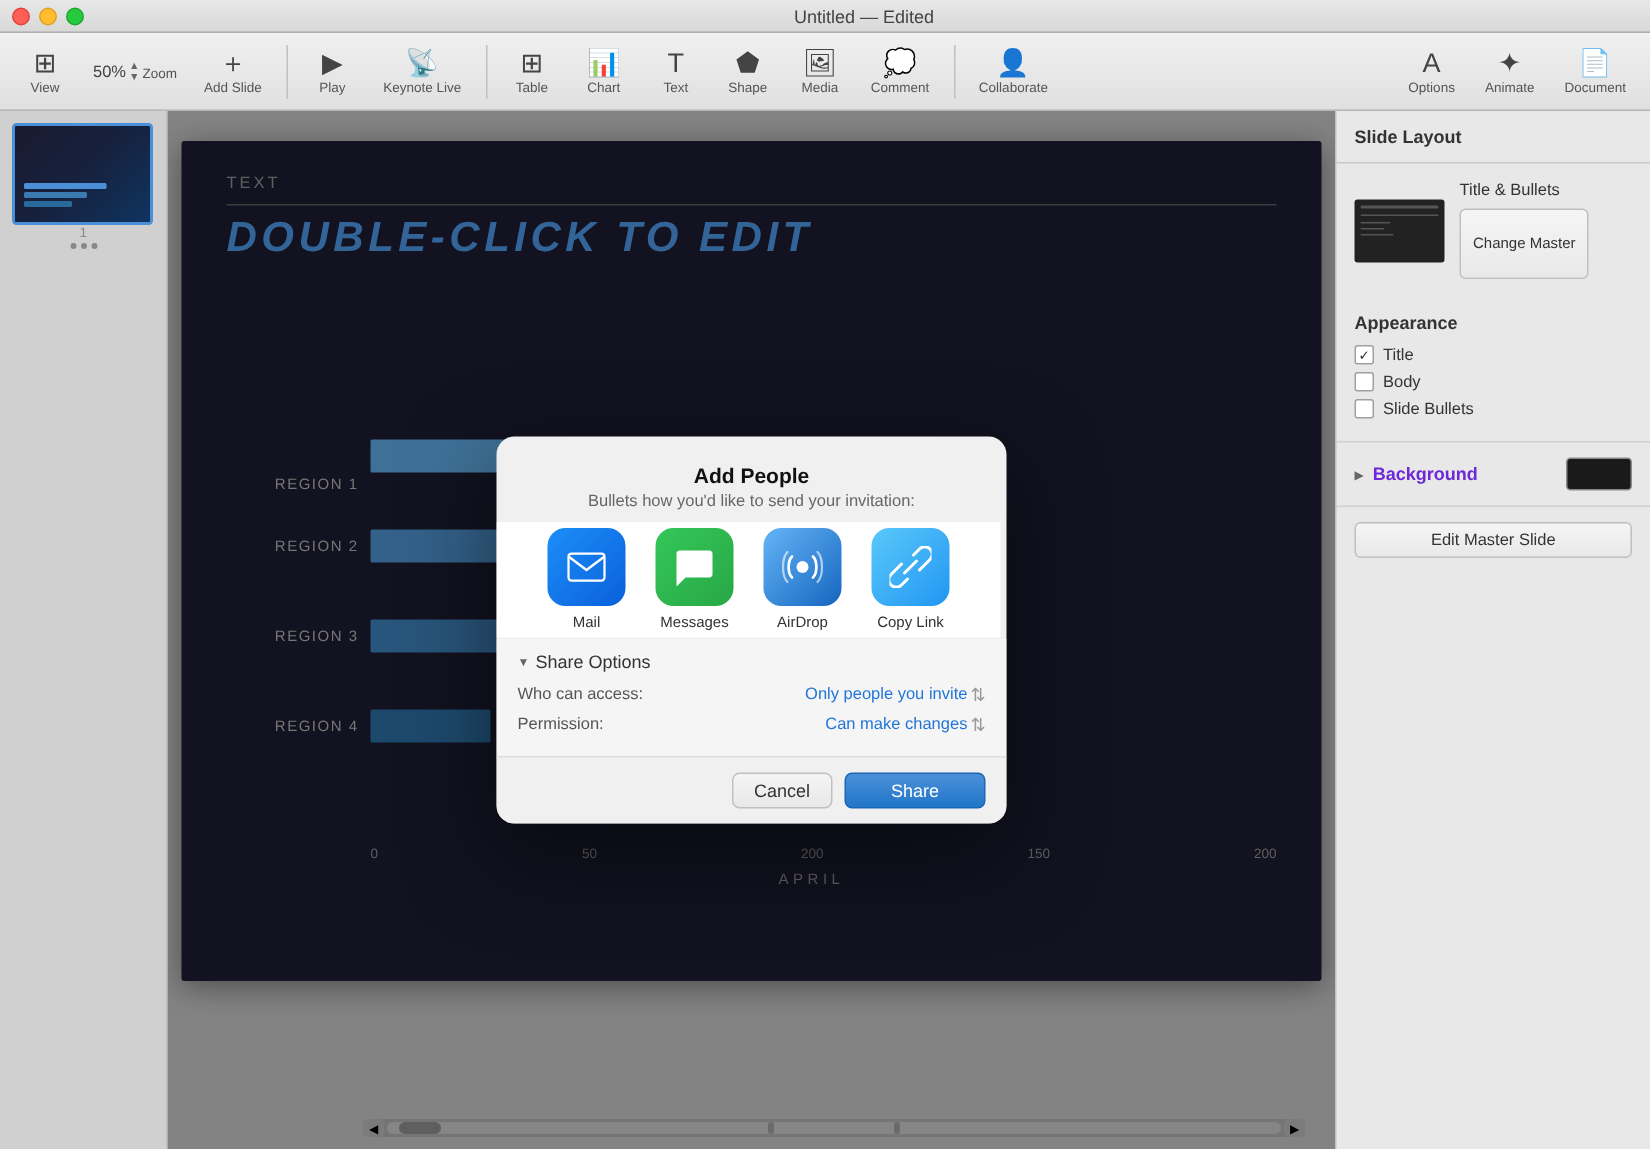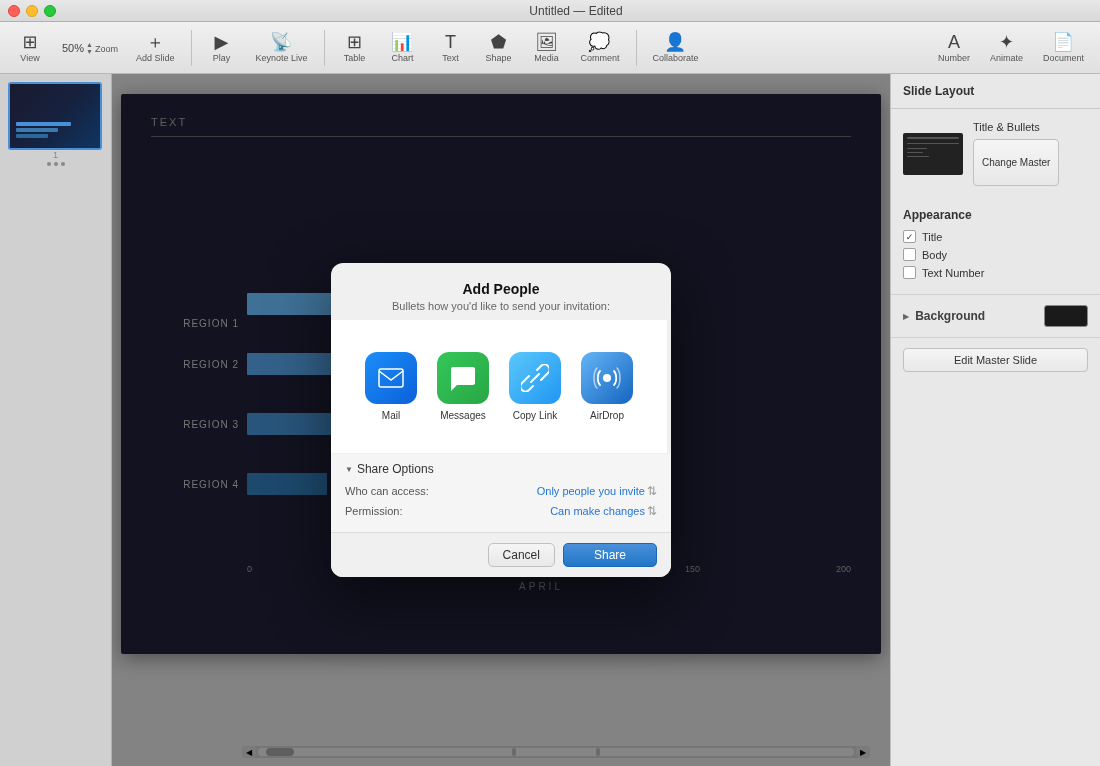--- a/index.html
+++ b/index.html
@@ -385,21 +385,21 @@
       align-items: center;
       gap: 6px;
     }
     .bg-triangle {
       font-size: 8px;
       color: #666;
     }
     .bg-label {
       font-size: 12px;
       font-weight: 600;
-      color: #404040;
+      color: #6d28d9;
     }
     .bg-color-swatch {
       width: 44px;
       height: 22px;
       background: #1a1a1a;
       border-radius: 3px;
       border: 1px solid #888;
     }
 
     .edit-master-btn {
@@ -447,21 +447,21 @@
     }
     .dialog-subtitle {
       font-size: 11px;
       color: #666;
     }
 
     .share-icons-row {
       display: flex;
       justify-content: center;
       gap: 20px;
-      padding: 32px 20px;
+      padding: 4px 20px;
       background: white;
       margin: 0 4px 1px 0;
     }
     .share-icon-item {
       display: flex;
       flex-direction: column;
       align-items: center;
       gap: 6px;
       cursor: pointer;
     }
@@ -615,21 +615,21 @@
     <div class="toolbar-label">Comment</div>
   </div>
   <div class="toolbar-separator"></div>
   <div class="toolbar-group">
     <div class="toolbar-icon">👤</div>
     <div class="toolbar-label">Collaborate</div>
   </div>
   <div style="margin-left:auto; display:flex; gap:4px;">
     <div class="toolbar-group">
       <div class="toolbar-icon">A</div>
-      <div class="toolbar-label">Number</div>
+      <div class="toolbar-label">Options</div>
     </div>
     <div class="toolbar-group">
       <div class="toolbar-icon">✦</div>
       <div class="toolbar-label">Animate</div>
     </div>
     <div class="toolbar-group">
       <div class="toolbar-icon">📄</div>
       <div class="toolbar-label">Document</div>
     </div>
   </div>
@@ -659,20 +659,21 @@
         <div class="slide-dot"></div>
         <div class="slide-dot"></div>
       </div>
     </div>
   </div>
 
   <div class="canvas-area">
     <div class="slide-canvas">
       <div class="slide-text-label">TEXT</div>
       <div class="slide-divider"></div>
+      <div class="slide-title">DOUBLE-CLICK TO EDIT</div>
 
       <div class="chart-area">
         <div style="position:absolute;top:0;left:0;right:0;bottom:40px;">
 
           <div style="position:relative;height:60px;display:flex;align-items:center;">
             <div style="position:absolute;left:0;font-size:10px;color:#aaa;letter-spacing:1px;width:88px;text-align:right;margin-top:38px;">REGION 1</div>
             <div style="margin-left:96px;height:22px;background:#5ba3d9;width:170px;border-radius:1px;"></div>
           </div>
 
           <div style="position:relative;height:60px;display:flex;align-items:center;">
@@ -731,43 +732,43 @@
             </div>
             <div class="share-icon-label">Mail</div>
           </div>
           <div class="share-icon-item">
             <div class="share-icon-circle icon-messages">
               <svg width="28" height="26" viewBox="0 0 28 26" fill="none">
                 <path d="M4 2H24C25.1 2 26 2.9 26 4V18C26 19.1 25.1 20 24 20H8L2 26V4C2 2.9 2.9 2 4 2Z" fill="white"></path>
               </svg>
             </div>
             <div class="share-icon-label">Messages</div>
-          </div>
-          <div class="share-icon-item">
-            <div class="share-icon-circle icon-copylink">
-              <svg width="28" height="28" viewBox="0 0 28 28" fill="none">
-                <path d="M16 6L20 2C22 0 25 0 27 2L27 2C29 4 29 7 27 9L20 16" stroke="white" stroke-width="2" stroke-linecap="round"></path>
-                <path d="M12 22L8 26C6 28 3 28 1 26L1 26C-1 24 -1 21 1 19L8 12" stroke="white" stroke-width="2" stroke-linecap="round"></path>
-                <line x1="10" y1="18" x2="18" y2="10" stroke="white" stroke-width="2" stroke-linecap="round"></line>
-              </svg>
-            </div>
-            <div class="share-icon-label">Copy Link</div>
           </div>
           <div class="share-icon-item">
             <div class="share-icon-circle icon-airdrop">
               <svg width="30" height="30" viewBox="0 0 30 30" fill="none">
                 <circle cx="15" cy="15" r="4" fill="white"></circle>
                 <path d="M8 22C5 19 5 11 8 8" stroke="white" stroke-width="1.8" stroke-linecap="round" fill="none"></path>
                 <path d="M22 22C25 19 25 11 22 8" stroke="white" stroke-width="1.8" stroke-linecap="round" fill="none"></path>
                 <path d="M5 25C1 21 1 9 5 5" stroke="white" stroke-width="1.5" stroke-linecap="round" fill="none" opacity="0.6"></path>
                 <path d="M25 25C29 21 29 9 25 5" stroke="white" stroke-width="1.5" stroke-linecap="round" fill="none" opacity="0.6"></path>
               </svg>
             </div>
             <div class="share-icon-label">AirDrop</div>
           </div>
+          <div class="share-icon-item">
+            <div class="share-icon-circle icon-copylink">
+              <svg width="28" height="28" viewBox="0 0 28 28" fill="none">
+                <path d="M16 6L20 2C22 0 25 0 27 2L27 2C29 4 29 7 27 9L20 16" stroke="white" stroke-width="2" stroke-linecap="round"></path>
+                <path d="M12 22L8 26C6 28 3 28 1 26L1 26C-1 24 -1 21 1 19L8 12" stroke="white" stroke-width="2" stroke-linecap="round"></path>
+                <line x1="10" y1="18" x2="18" y2="10" stroke="white" stroke-width="2" stroke-linecap="round"></line>
+              </svg>
+            </div>
+            <div class="share-icon-label">Copy Link</div>
+          </div>
         </div>
 
         <div class="share-options">
           <div class="share-options-toggle">
             <span class="options-triangle">▼</span>
             <span>Share Options</span>
           </div>
           <div class="share-option-row">
             <span class="option-key">Who can access:</span>
             <div class="option-value-group">
@@ -814,21 +815,21 @@
       <div class="checkbox-row">
         <div class="checkbox-box checked">✓</div>
         <div class="checkbox-label">Title</div>
       </div>
       <div class="checkbox-row">
         <div class="checkbox-box"></div>
         <div class="checkbox-label">Body</div>
       </div>
       <div class="checkbox-row">
         <div class="checkbox-box"></div>
-        <div class="checkbox-label">Text Number</div>
+        <div class="checkbox-label">Slide Bullets</div>
       </div>
     </div>
 
     <div class="right-section">
       <div class="background-row">
         <div class="background-section">
           <span class="bg-triangle">▶</span>
           <span class="bg-label">Background</span>
         </div>
         <div class="bg-color-swatch"></div>

